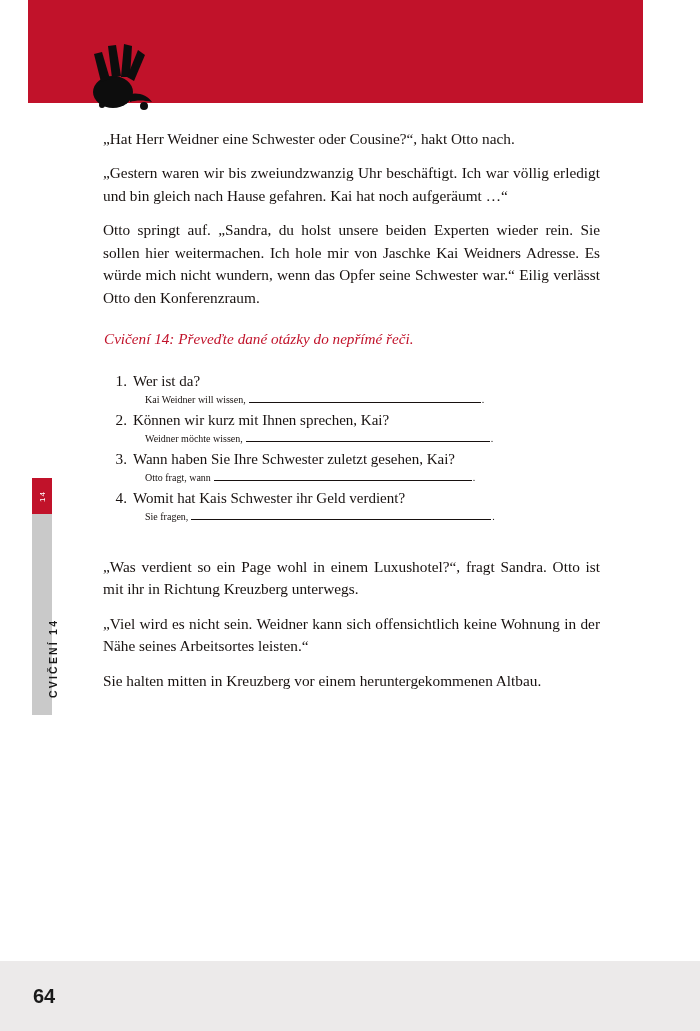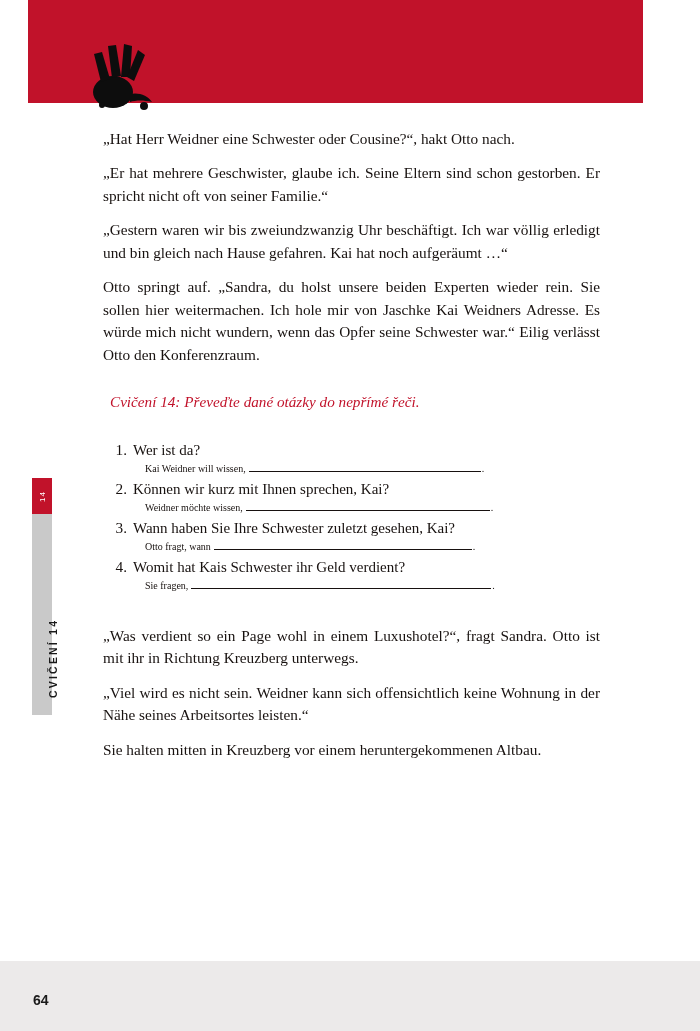--- a/index.html
+++ b/index.html
@@ -60,21 +60,21 @@
   }
   .para + .para { margin-top: 12px; }
 
   .block-gap { height: 18px; }
 
   
   .ex-heading {
     color: #c1122a;
     font-style: italic;
     font-size: 15.2px;
-    margin: 7px;
+    margin: 1px;
   }
 
   
   .side-tab {
     position: absolute;
     left: 32px;
     top: 375px;
     width: 20px;
     height: 237px;
     background: #c9c9c9;
@@ -170,21 +170,21 @@
     width: 700px;
     height: 70px;
     background: #eceaea;
   }
   .folio {
     position: absolute;
     left: 33px;
     bottom: 23px;
     font-family: "Liberation Sans", sans-serif;
     font-weight: bold;
-    font-size: 14px;
+    font-size: 20px;
     color: #1a1a1a;
     text-align: center;
   }
 </style>
 </head>
 <body>
 
 <div class="top-band">
   <div class="hand-mark">
     <svg viewBox="0 0 86 80" width="86" height="80" xmlns="http://www.w3.org/2000/svg">
@@ -209,21 +209,20 @@
       <span>14</span>
     </div>
     <div class="tab-label">
       <span>CVIČENÍ 14</span>
     </div>
   </div>
 
   <div class="content">
 
     <p class="para">„Hat Herr Weidner eine Schwester oder Cousine?“, hakt Otto nach.</p>
-    <p class="para">„Er hat mehrere Geschwister, glaube ich. Seine Eltern sind schon gestorben. Er spricht nicht oft von seiner Familie.“</p>
     <p class="para">„Gestern waren wir bis zweiundzwanzig Uhr beschäftigt. Ich war völlig erledigt und bin gleich nach Hause gefahren. Kai hat noch aufgeräumt …“</p>
     <p class="para">Otto springt auf. „Sandra, du holst unsere beiden Experten wieder rein. Sie sollen hier weitermachen. Ich hole mir von Jaschke Kai Weidners Adresse. Es würde mich nicht wundern, wenn das Opfer seine Schwester war.“ Eilig verlässt Otto den Konferenzraum.</p>
 
     <div class="block-gap"></div>
 
     <p class="ex-heading">Cvičení 14: Převeďte dané otázky do nepřímé řeči.</p>
 
     <div class="block-gap"></div>
 
     <ol class="questions">

